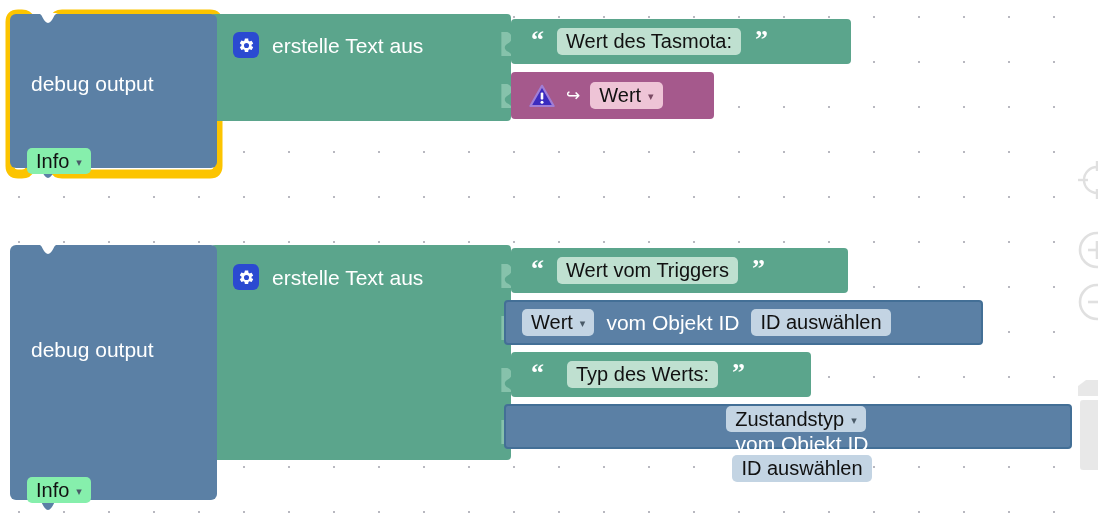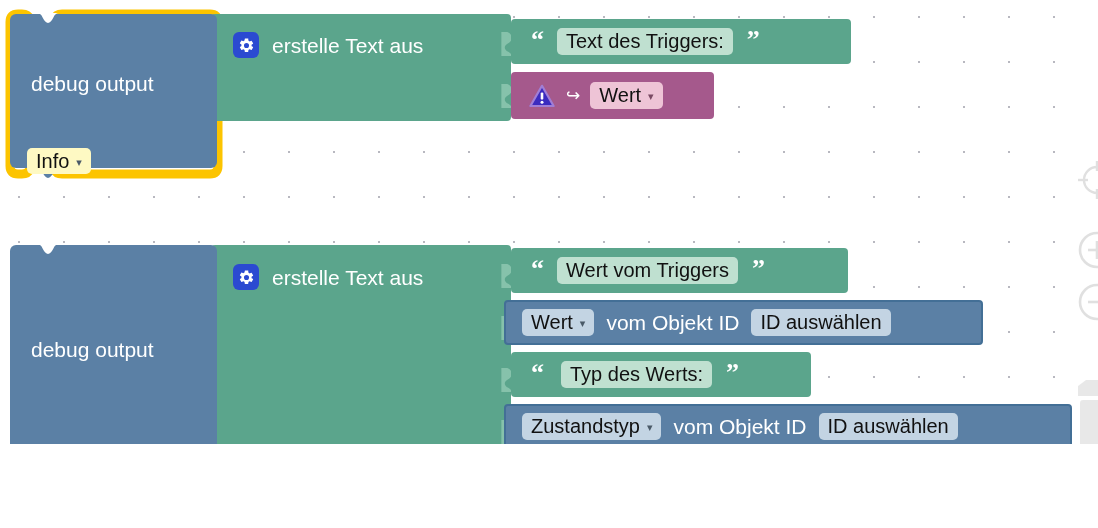--- a/index.html
+++ b/index.html
@@ -8,21 +8,21 @@
     background: #ffffff;
   }
   body {
     font-family: "Liberation Sans", sans-serif;
     -webkit-font-smoothing: antialiased;
   }
 
   #workspace {
     position: relative;
     width: 1098px;
-    height: 444px;
+    height: 528px;
     overflow: hidden;
     background-color: #ffffff;
     background-image:
       radial-gradient(circle at 1px 1px, #b8b8c0 1.1px, rgba(255,255,255,0) 1.3px);
     background-size: 45px 45px;
     background-position: 18px 16px;
   }
 
   
   .blk {
@@ -58,21 +58,21 @@
   .field {
     display: inline-flex;
     align-items: center;
     border-radius: 5px;
     padding: 2px 9px;
     font-size: 20px;
     line-height: 1.12;
     color: #111111;
     white-space: nowrap;
   }
-  .field-light   { background: #fef9c3; }
+  .field-light   { background: #86efac; }
   .field-green   { background: #bfe0d0; }
   .field-pink    { background: #eec4d6; }
   .field-blue-on-blue { background: #c3d4e3; }
 
   .caret {
     display: inline-block;
     margin-left: 7px;
     font-size: 11px;
     color: #4a5a68;
     transform: translateY(1px);
@@ -195,21 +195,21 @@
     <svg class="socket" style="left:290px; top:18px;" width="12" height="28" viewBox="0 0 12 28">
       <path d="M0 0 L7 0 Q12 2 12 7 Q12 11 8 13 Q4 15 4 18 Q4 21 8 23 Q12 25 12 28 L0 28 Z" fill="#86c2ab"></path>
     </svg>
     <svg class="socket" style="left:290px; top:70px;" width="12" height="28" viewBox="0 0 12 28">
       <path d="M0 0 L7 0 Q12 2 12 7 Q12 11 8 13 Q4 15 4 18 Q4 21 8 23 Q12 25 12 28 L0 28 Z" fill="#86c2ab"></path>
     </svg>
   </div>
 
   <div class="blk green-blk row" style="left:511px; top:19px; width:340px; height:45px; border-radius:4px; padding-left:20px;">
     <span class="quote" style="position:relative; top:-2px;">“</span>
-    <span class="field field-green" style="margin-left:14px;">Text des Triggers:</span>
+    <span class="field field-green" style="margin-left:14px;">Wert des Tasmota:</span>
     <span class="quote" style="position:relative; top:-2px; margin-left:14px;">”</span>
   </div>
 
   <div class="blk magenta-blk row" style="left:511px; top:72px; width:203px; height:47px; padding-left:17px;">
     <span class="warn-icon">
       <svg width="26" height="24" viewBox="0 0 26 24">
         <path d="M13 1.8 L24.6 22 L1.4 22 Z" fill="#3b2bbf" stroke="#a07ed6" stroke-width="2.2" stroke-linejoin="round"></path>
         <rect x="11.7" y="8.4" width="2.6" height="7.2" rx="1.2" fill="#ffffff"></rect>
         <circle cx="13" cy="18.2" r="1.5" fill="#ffffff"></circle>
       </svg>
@@ -267,25 +267,25 @@
     <span class="field field-blue-on-blue">
       <span>Wert</span>
       <span class="caret">▾</span>
     </span>
     <span class="lbl" style="margin-left:12px;">vom Objekt ID</span>
     <span class="field field-blue-on-blue" style="margin-left:12px;">ID auswählen</span>
   </div>
 
   <div class="blk green-blk row" style="left:511px; top:352px; width:300px; height:45px; border-radius:4px; padding-left:20px;">
     <span class="quote" style="position:relative; top:-2px;">“</span>
-    <span class="field field-green" style="margin-left:18px;">Typ des Werts:</span>
+    <span class="field field-green" style="margin-left:24px;">Typ des Werts:</span>
     <span class="quote" style="position:relative; top:-2px; margin-left:14px;">”</span>
   </div>
 
-  <div class="blk blue-val-blk row" style="left:504px; top:404px; width:568px; height:45px; padding-left:16px;">
+  <div class="blk blue-val-blk row" style="left:504px; top:404px; width:568px; height:45px; padding-left:16px;flex-direction:column;">
     <span class="field field-blue-on-blue">
       <span>Zustandstyp</span>
       <span class="caret">▾</span>
     </span>
     <span class="lbl" style="margin-left:12px;">vom Objekt ID</span>
     <span class="field field-blue-on-blue" style="margin-left:12px;">ID auswählen</span>
   </div>
 
   <div class="blk debug-blk" style="left:10px; top:245px; width:207px; height:255px;">
     <svg class="topnotch" style="left:20px; top:-1px;" width="40" height="12" viewBox="0 0 40 12">

